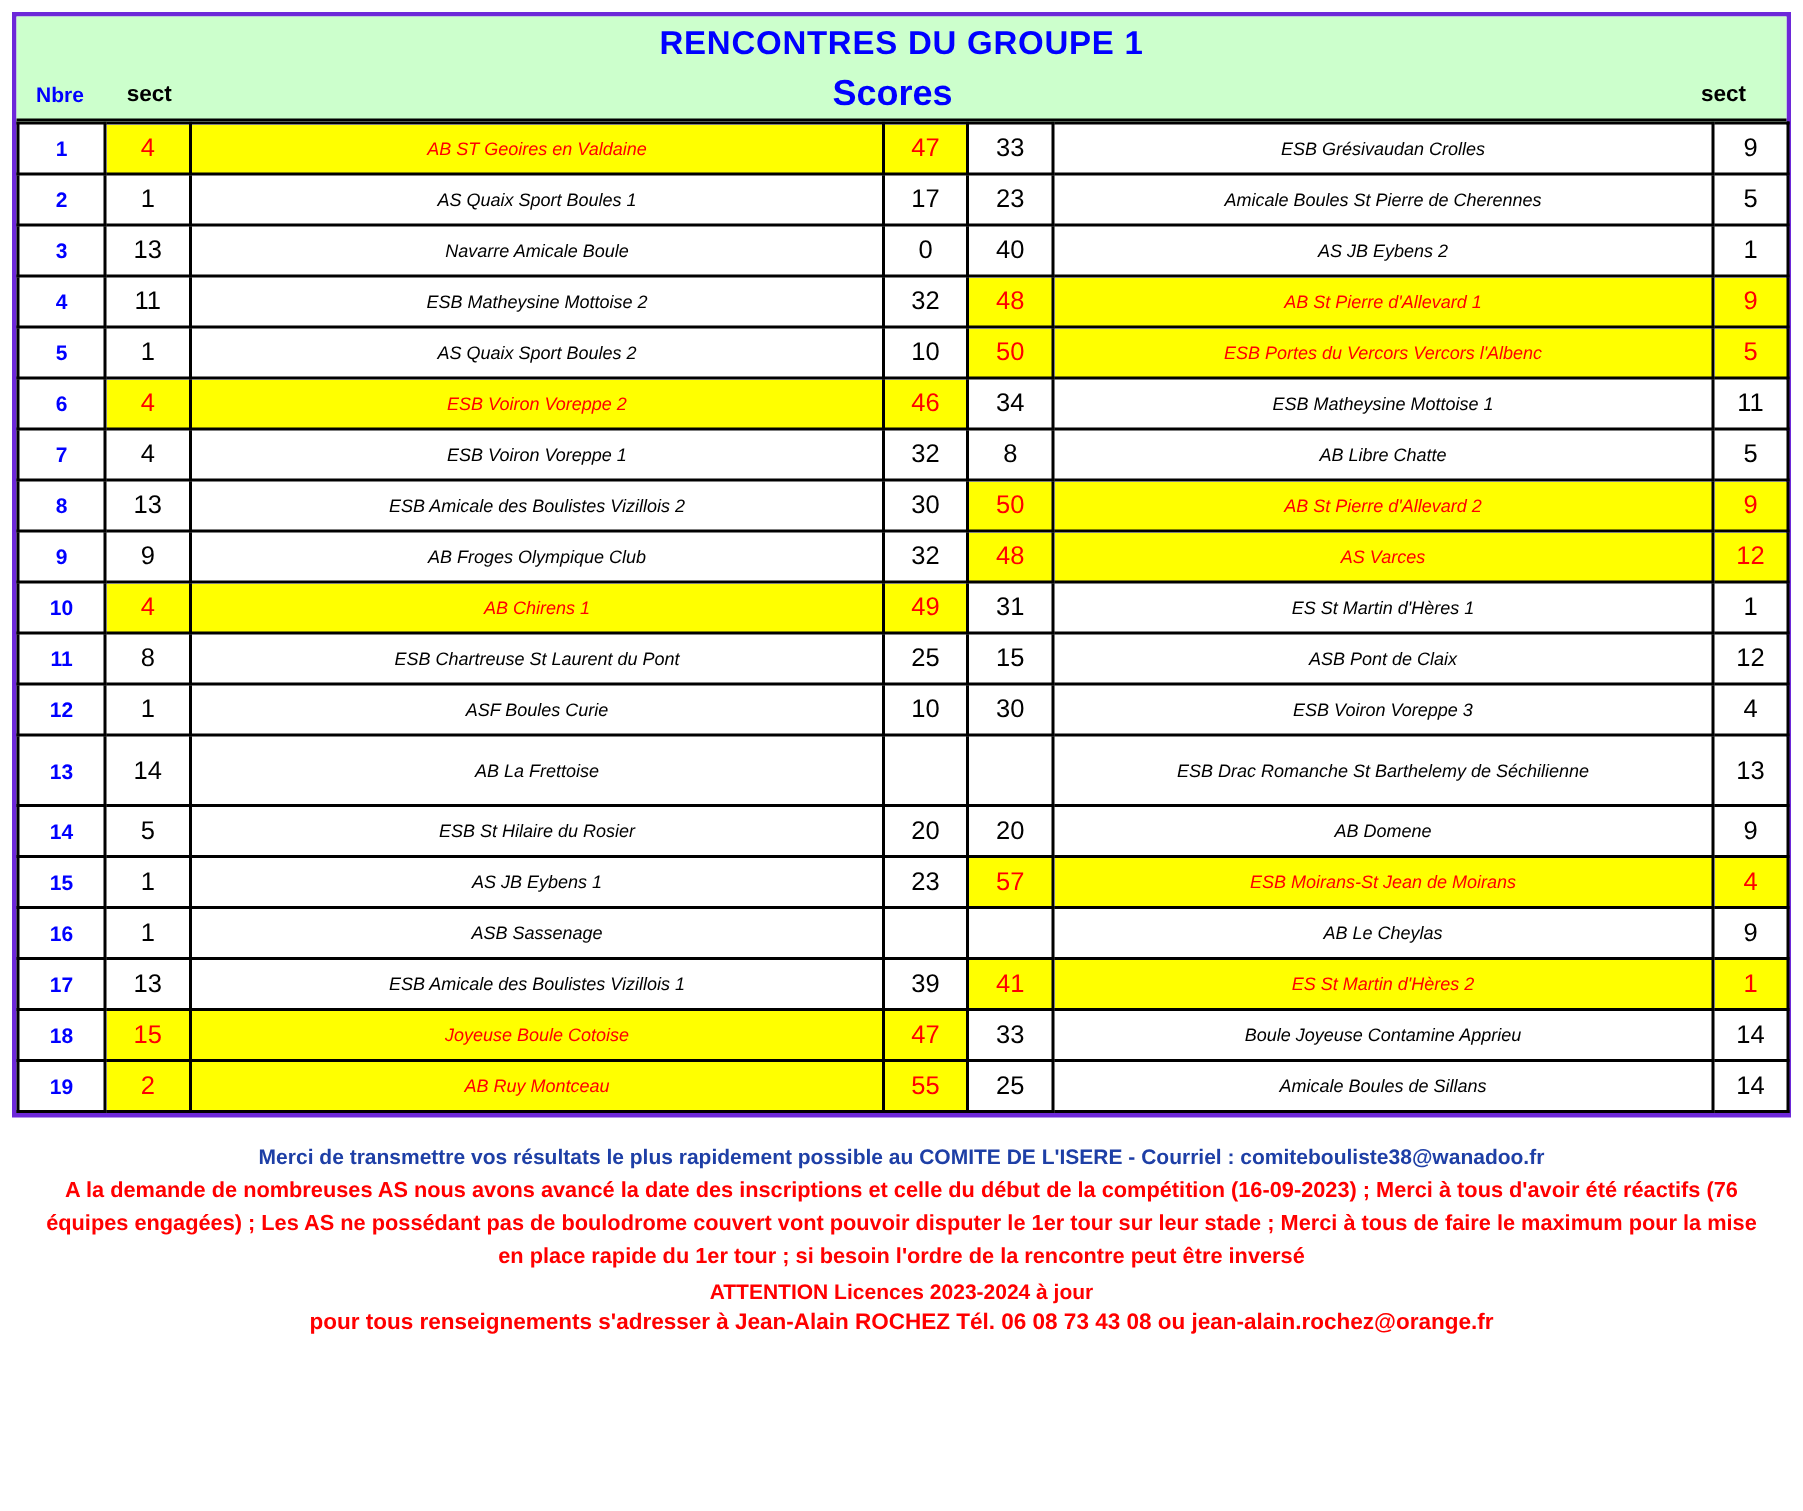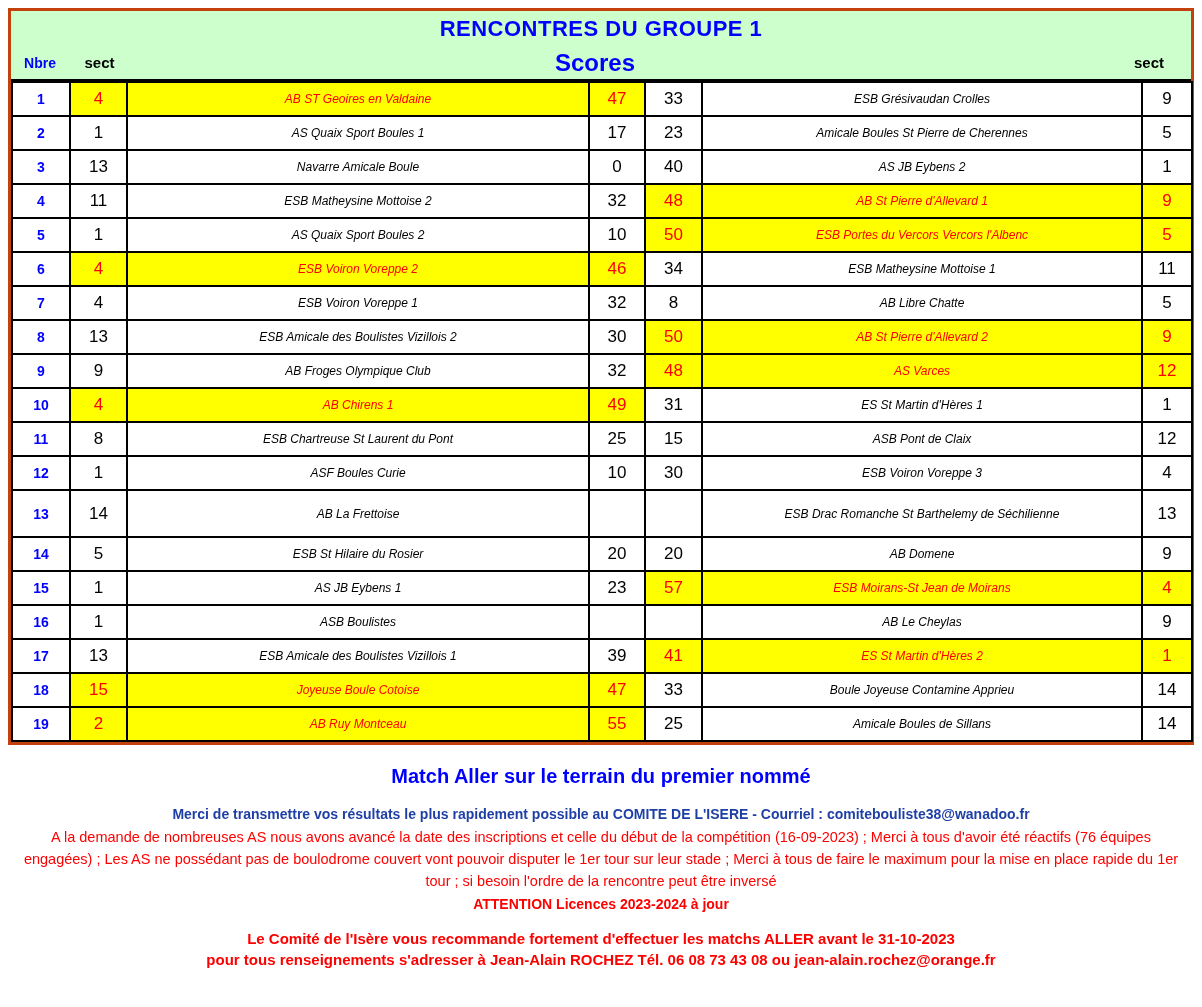--- a/index.html
+++ b/index.html
@@ -12,21 +12,21 @@
   .sheet {
     width: 1202px;
     height: 1007px;
     box-sizing: border-box;
     padding: 8px 8px 0 8px;
     background: #ffffff;
   }
   .table-wrap {
     width: 1186px;
     box-sizing: border-box;
-    border: 3px solid #c2410c;
+    border: 3px solid #6d28d9;
   }
   
   .thead {
     background: var(--header-bg, #CCFFCC);
     height: 70px;
     position: relative;
     border-bottom: 2px solid #000000;
     box-sizing: border-box;
   }
   .title {
@@ -90,21 +90,21 @@
   .f-transmit {
     margin-top: 18px;
     color: var(--footer-navy, #1E3FA6);
     font-weight: bold;
     font-size: 14px;
   }
   .f-notice {
     margin: 4px auto 0 auto;
     width: 1160px;
     color: var(--footer-red, #FF0000);
-    font-weight: normal;
+    font-weight: bold;
     font-size: 14.5px;
     line-height: 22px;
   }
   .f-attention {
     margin-top: 4px;
     color: var(--footer-red, #FF0000);
     font-weight: bold;
     font-size: 14px;
   }
   .f-recommend1 {
@@ -277,21 +277,21 @@
     <td class="sect s1">1</td>
     <td class="team t1">AS JB  Eybens 1</td>
     <td class="score sc1">23</td>
     <td class="score sc2 hl">57</td>
     <td class="team t2 hl">ESB Moirans-St Jean de Moirans</td>
     <td class="sect s2 hl">4</td>
   </tr>
           <tr>
     <td class="nbre">16</td>
     <td class="sect s1">1</td>
-    <td class="team t1">ASB Boulistes</td>
+    <td class="team t1">ASB Sassenage</td>
     <td class="score sc1"></td>
     <td class="score sc2"></td>
     <td class="team t2">AB Le Cheylas</td>
     <td class="sect s2">9</td>
   </tr>
           <tr>
     <td class="nbre">17</td>
     <td class="sect s1">13</td>
     <td class="team t1">ESB Amicale des Boulistes Vizillois 1</td>
     <td class="score sc1">39</td>
@@ -315,21 +315,19 @@
     <td class="score sc1 hl">55</td>
     <td class="score sc2">25</td>
     <td class="team t2">Amicale Boules de Sillans</td>
     <td class="sect s2">14</td>
   </tr>
         </tbody>
     </table>
   </div>
 
   <div class="footer">
-    <div class="f-line1">Match Aller sur le terrain du premier nommé</div>
     <div class="f-transmit">Merci de transmettre  vos résultats le plus rapidement possible au COMITE DE L'ISERE - Courriel : comitebouliste38@wanadoo.fr</div>
     <div class="f-notice">A la demande de nombreuses AS nous avons avancé la date des inscriptions et celle du début de la compétition (16-09-2023) ; Merci à tous d'avoir été réactifs (76 équipes engagées) ; Les AS ne possédant pas de boulodrome couvert vont pouvoir disputer le 1er tour sur leur stade ; Merci à tous de faire le maximum pour la mise en place rapide du 1er tour ; si besoin l'ordre de la rencontre peut être inversé</div>
     <div class="f-attention">ATTENTION Licences 2023-2024 à jour</div>
-    <div class="f-recommend1">Le Comité de l'Isère vous recommande fortement d'effectuer les matchs ALLER avant le 31-10-2023</div>
     <div class="f-recommend2">pour tous renseignements s'adresser à Jean-Alain ROCHEZ Tél. 06 08 73 43 08 ou jean-alain.rochez@orange.fr</div>
   </div>
 
 </div>
 
 </body></html>

